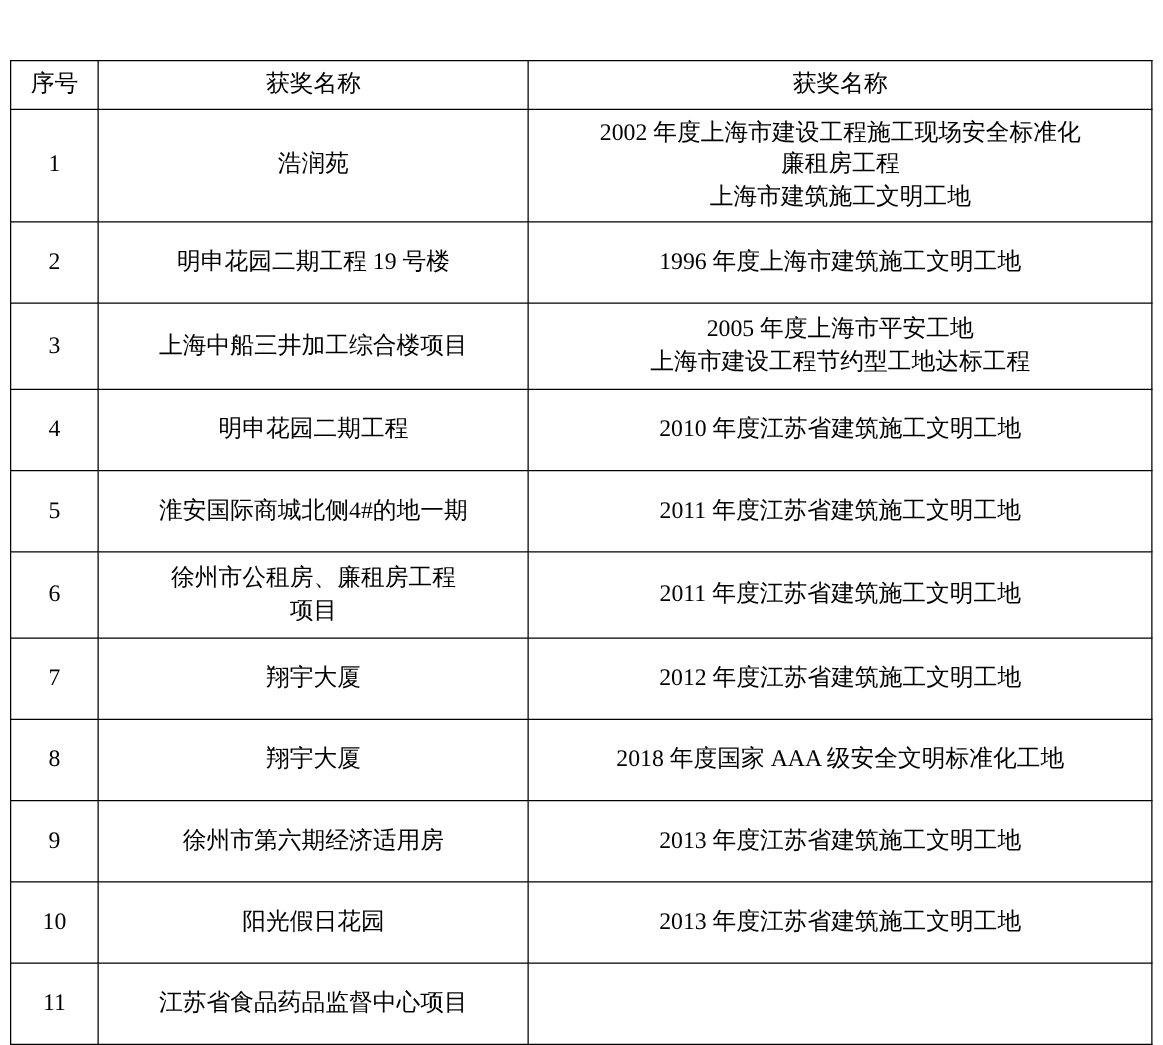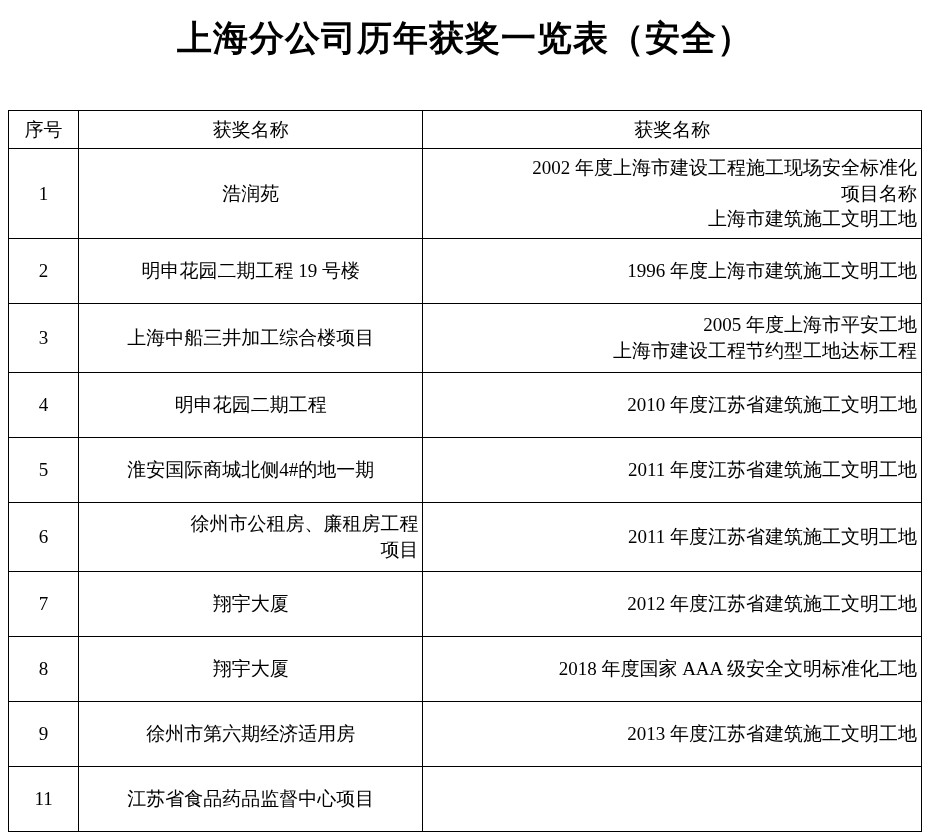--- a/index.html
+++ b/index.html
@@ -47,32 +47,30 @@
     padding: 6px 4px;
   }
   table.award-table th {
     font-size: 19px;
   }
   col.c-no { width: 70px; }
   col.c-name { width: 344px; }
   col.c-award { width: 498px; }
   .cell-lines span {
     display: block;
-    text-align: right;
   }
   .row-h-1 td { height: 76px; }
   .row-std td { height: 52px; }
   .row-two td { height: 56px; }
 </style>
 </head>
 <body>
 
 <div class="page">
 
-  <h1 class="doc-title">上海分公司历年获奖一览表（安全）</h1>
 
   <div class="table-wrap">
     <table class="award-table">
       <colgroup>
         <col class="c-no">
         <col class="c-name">
         <col class="c-award">
       </colgroup>
       <thead>
         <tr>
@@ -80,21 +78,21 @@
           <th>获奖名称</th>
           <th>获奖名称</th>
         </tr>
       </thead>
       <tbody>
         <tr class="row-h-1">
           <td>1</td>
           <td>浩润苑</td>
           <td class="cell-lines">
             <span>2002 年度上海市建设工程施工现场安全标准化</span>
-            <span>项目名称</span>
+            <span>廉租房工程</span>
             <span>上海市建筑施工文明工地</span>
           </td>
         </tr>
         <tr class="row-std">
           <td>2</td>
           <td>明申花园二期工程 19 号楼</td>
           <td class="cell-lines">
             <span>1996 年度上海市建筑施工文明工地</span>
           </td>
         </tr>
@@ -145,20 +143,27 @@
           </td>
         </tr>
         <tr class="row-std">
           <td>9</td>
           <td>徐州市第六期经济适用房</td>
           <td class="cell-lines">
             <span>2013 年度江苏省建筑施工文明工地</span>
           </td>
         </tr>
         <tr class="row-std">
+          <td>10</td>
+          <td>阳光假日花园</td>
+          <td class="cell-lines">
+            <span>2013 年度江苏省建筑施工文明工地</span>
+          </td>
+        </tr>
+        <tr class="row-std">
           <td>11</td>
           <td>江苏省食品药品监督中心项目</td>
           <td class="cell-lines">
             
           </td>
         </tr>
       </tbody>
     </table>
   </div>
 

